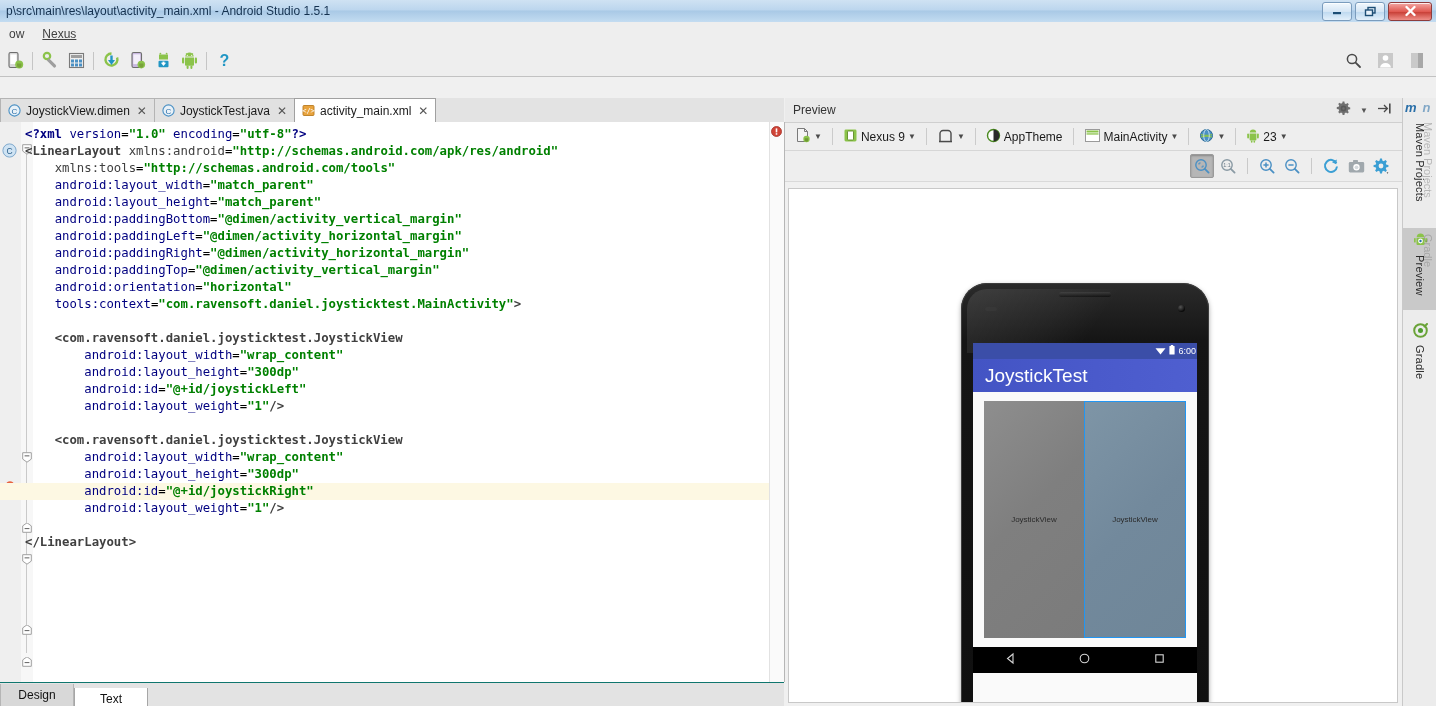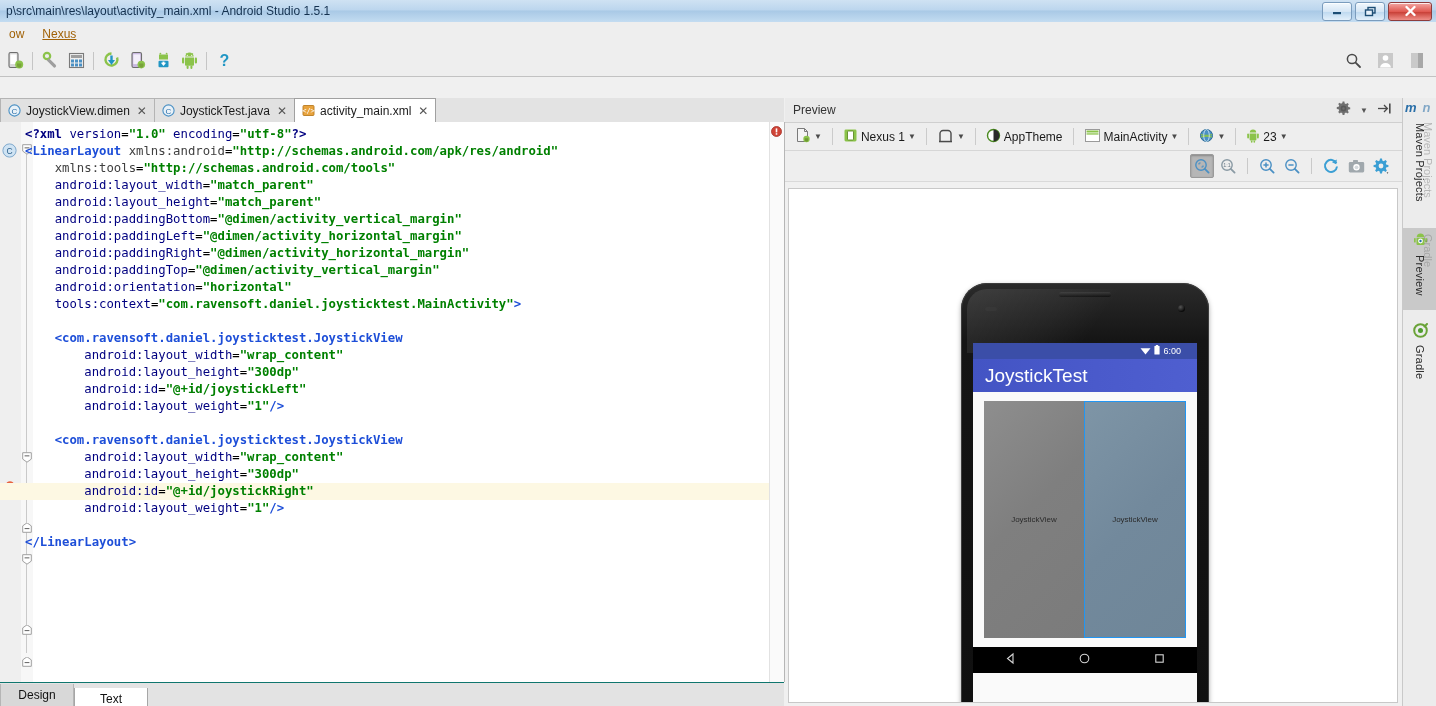--- a/index.html
+++ b/index.html
@@ -33,21 +33,21 @@
     width:42px;border-color:#8d3c3c;
     background:linear-gradient(to bottom,#f3a8a4,#e05a52 50%,#c63b32 51%,#ef8f88);
   }
   .wbtn svg{display:block;}
 
   
   .menubar{
     position:absolute;left:0;top:22px;width:1436px;height:23px;
     background:#eeeeee;display:flex;align-items:center;font-size:12px;
   }
-  .menu-item{padding:3px 9px;color:#a16207;cursor:default;}
+  .menu-item{padding:3px 9px;color:#404040;cursor:default;}
   .menu-item .u{text-decoration:underline;}
 
   
   .toolbar{
     position:absolute;left:0;top:45px;width:1436px;height:31px;
     background:#eeeeee;border-bottom:1px solid #c2c2c2;
     display:flex;align-items:center;
   }
   .tb-left{display:flex;align-items:center;padding-left:2px;gap:0px;}
   .tb-right{margin-left:auto;display:flex;align-items:center;padding-right:6px;gap:6px;}
@@ -81,21 +81,21 @@
   .code{
     position:absolute;left:25px;top:0;right:16px;bottom:0;
     font-family:"DejaVu Sans Mono","Liberation Mono",monospace;
     font-size:12.3px;line-height:17px;white-space:pre;padding-top:4px;
   }
   .ln{height:17px;position:relative;}
   .hl-band{
     position:absolute;left:0;width:784px;height:17px;background:#fdf8e3;
     pointer-events:none;
   }
-  .tag{color:#1d4ed8;font-weight:bold;}
+  .tag{color:#404040;font-weight:bold;}
   .attr{color:#000080;}
   .ns{color:#404040;}
   .val{color:#008000;font-weight:bold;}
   .pi{color:#000080;font-weight:bold;}
   .plain{color:#000000;}
   .eq{color:#000000;}
 
   
   .stripe{position:absolute;right:0;top:0;width:14px;height:560px;background:#fafafa;border-left:1px solid #e2e2e2;}
   .err-mark{position:absolute;right:2px;top:4px;}
@@ -164,21 +164,21 @@
   .phone-glass{
     position:absolute;left:6px;top:6px;width:236px;height:64px;border-radius:20px 20px 0 0;
     background:linear-gradient(125deg,rgba(255,255,255,.10) 0%,rgba(255,255,255,.04) 38%,rgba(255,255,255,0) 55%);
     pointer-events:none;
   }
   .screen{
     position:absolute;left:12px;top:60px;width:224px;height:362px;background:#fafafa;overflow:hidden;
   }
   .statusbar{
     height:16px;background:#3b4ea8;display:flex;align-items:center;justify-content:flex-end;
-    padding-right:16px;gap:3px;
+    padding-right:1px;gap:3px;
   }
   .sb-time{color:#fff;font-size:9px;font-family:"Liberation Sans",sans-serif;}
   .appbar{
     height:33px;background:linear-gradient(to right,#4354c4 0%,#4a5acb 55%,#4f5fd0 100%);
     display:flex;align-items:center;padding-left:12px;
   }
   .appbar-title{color:#fff;font-size:19px;}
   .content{
     height:255px;background:#fafafa;padding:9px 11px;box-sizing:border-box;
     display:flex;gap:0;
@@ -506,21 +506,21 @@
       </div>
       <div class="psep"></div>
 
       <div class="ptb">
         <span>
           <svg width="15" height="15" viewBox="0 0 15 15">
             <rect x="1.5" y="1.5" width="12" height="12" rx="1.4" fill="#8bc34a"></rect>
             <rect x="4.5" y="3" width="6" height="9" rx="0.8" fill="#ffffff" stroke="#5f8a27" stroke-width="0.9"></rect>
           </svg>
         </span>
-        <span>Nexus 1</span>
+        <span>Nexus 9</span>
         <span class="cart">▼</span>
       </div>
       <div class="psep"></div>
 
       <div class="ptb">
         <span>
           <svg width="17" height="15" viewBox="0 0 17 15">
             <path d="M3 13.5V5.5a3 3 0 0 1 3-3h5a3 3 0 0 1 3 3v8" fill="none" stroke="#4a4a4a" stroke-width="1.4"></path>
             <rect x="2" y="12.8" width="13" height="1.5" fill="#4a4a4a"></rect>
           </svg>

